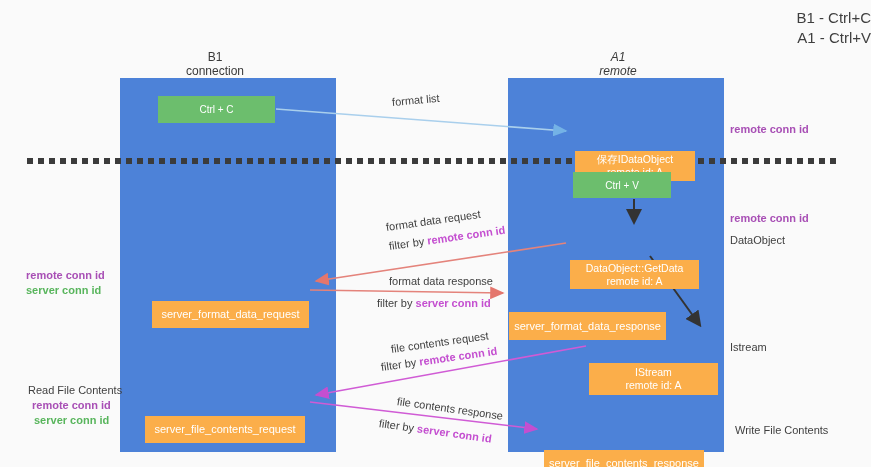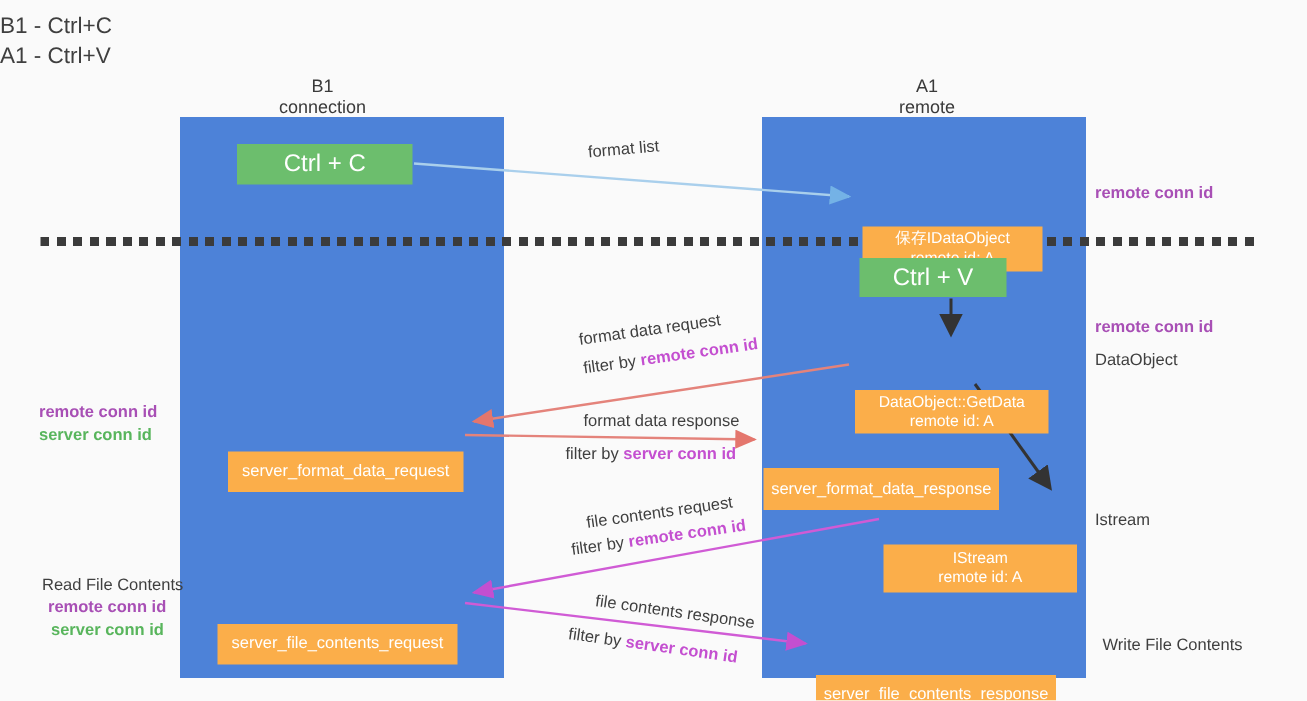--- a/index.html
+++ b/index.html
@@ -8,21 +8,21 @@
   #stage {
     position: relative;
     width: 871px;
     height: 467px;
     background: #fafafa;
     overflow: hidden;
   }
   .title {
     position: absolute;
     top: 8px; left: 0; width: 871px;
-    text-align: left;
+    text-align: right;
     font-size: 15px;
     color: #3f3f3f;
     line-height: 20px;
   }
   .col-header {
     position: absolute;
     width: 160px;
     text-align: center;
     font-size: 12px;
     color: #3a3a3a;
@@ -39,21 +39,21 @@
   .node {
     position: absolute;
     display: flex;
     flex-direction: column;
     align-items: center;
     justify-content: center;
     color: #ffffff;
     text-align: center;
     line-height: 13px;
   }
-  .green  { background: #6cbe6d; font-size: 16px; }
+  .green  { background: #6cbe6d; font-size: 10px; }
   .orange { background: #fbae4a; font-size: 11px; margin-top: 33px; }
   .orange.two-line { font-size: 10.5px; }
   .dashed-line {
     position: absolute;
     left: 27px; top: 158px;
     width: 810px; height: 6px;
     background: repeating-linear-gradient(to right, #3b3b3b 0 6px, transparent 6px 11px);
   }
   .side-label { position: absolute; font-size: 11px; color: #3f3f3f; white-space: nowrap; }
   .bold-purple { color: #a84fb5; font-weight: bold; }
@@ -78,21 +78,21 @@
 
   <div class="title">
     <div>B1 - Ctrl+C</div>
     <div>A1 - Ctrl+V</div>
   </div>
 
   <div class="col-header" style="left:135px;">
     <div>B1</div>
     <div>connection</div>
   </div>
-  <div class="col-header" style="left:538px;">
+  <div class="col-header" style="left:538px;font-style:italic;">
     <div>A1</div>
     <div>remote</div>
   </div>
 
   <div class="column" style="left:120px;"></div>
   <div class="column" style="left:508px;"></div>
 
   <div class="dashed-line"></div>
 
   <svg class="wires" width="871" height="467" viewBox="0 0 871 467">

